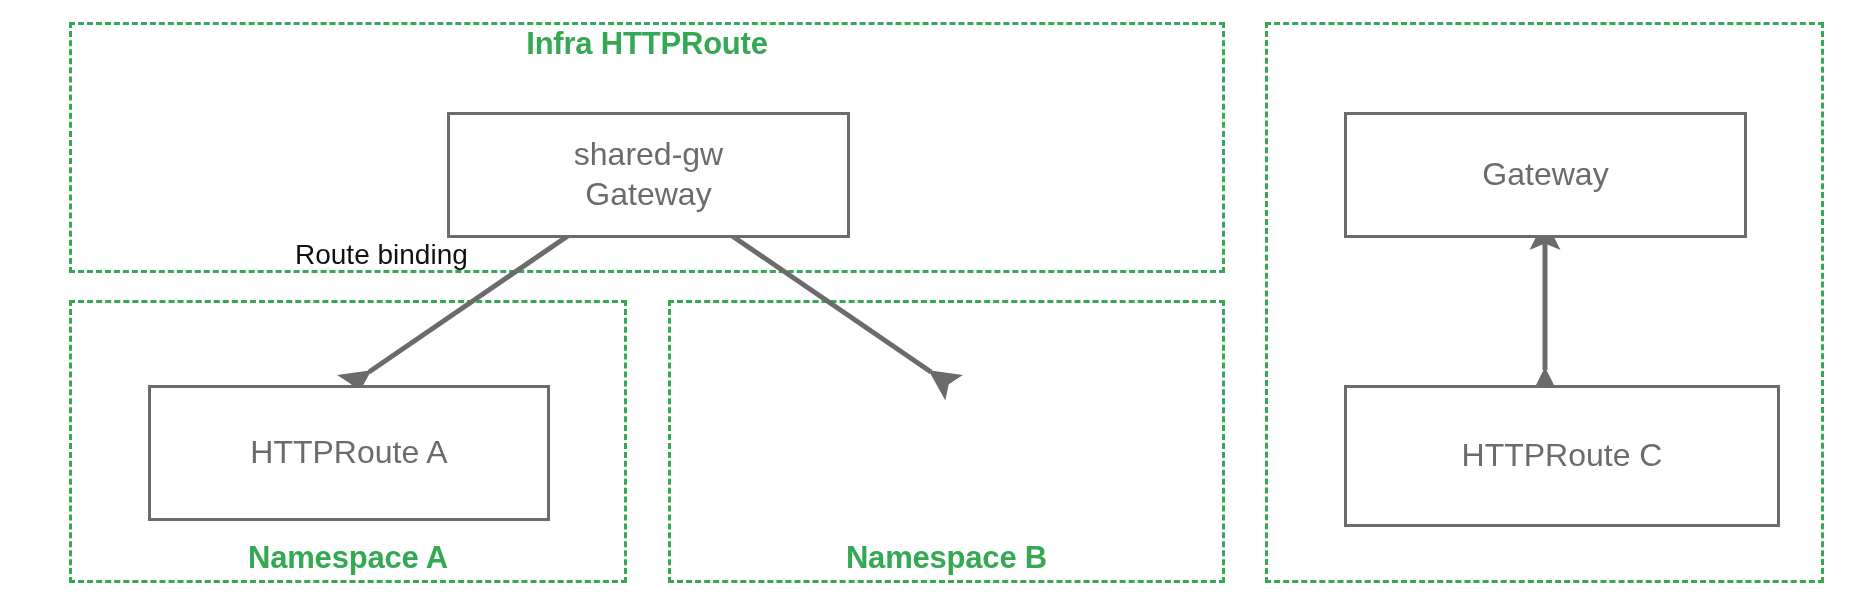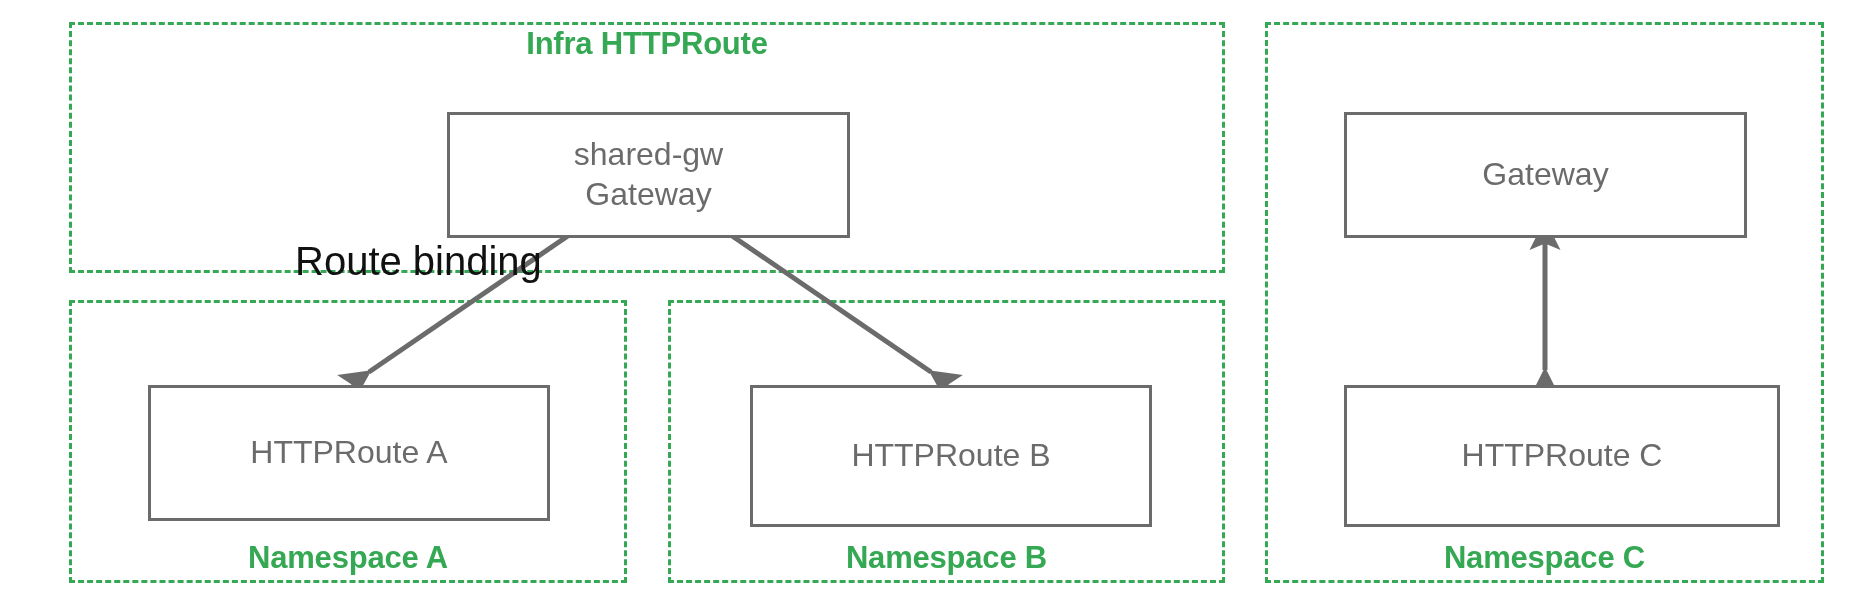--- a/index.html
+++ b/index.html
@@ -44,21 +44,21 @@
     color: #6b6b6b;
     font-size: 32px;
     line-height: 1.24;
     text-align: center;
     margin-top: 15px;
   }
   .res-line { display: block; }
   .edge-label {
     position: absolute;
     color: #111111;
-    font-size: 40px;
+    font-size: 28px;
     white-space: nowrap;
   }
   #arrows {
     position: absolute;
     left: 0;
     top: 0;
     width: 1860px;
     height: 600px;
     pointer-events: none;
   }
@@ -75,21 +75,20 @@
   <div class="ns-box" style="left:668px; top:300px; width:557px; height:283px;"></div>
 
   <div class="ns-box" style="left:1265px; top:22px; width:559px; height:561px;"></div>
 
   <div class="ns-label" style="left:69px; top:26px; width:1156px;">Infra HTTPRoute</div>
 
   <div class="ns-label" style="left:69px; top:540px; width:558px;">Namespace A</div>
 
   <div class="ns-label" style="left:668px; top:540px; width:557px;">Namespace B</div>
 
-  <div class="ns-label" style="left:1265px; top:540px; width:559px;">Namespace C</div>
 
   <svg id="arrows" viewBox="0 0 1860 600" xmlns="http://www.w3.org/2000/svg">
     <defs>
       <marker id="ah" markerWidth="7" markerHeight="7" refX="5.6" refY="3.5" orient="auto" markerUnits="strokeWidth">
         <path d="M0,0.4 L6.2,3.5 L0,6.6 L1.3,3.5 Z" fill="#6b6b6b"></path>
       </marker>
     </defs>
 
     <line x1="369" y1="372" x2="632" y2="192" stroke="#6b6b6b" stroke-width="5" marker-start="url(#ah)" marker-end="url(#ah)"></line>
 
@@ -104,23 +103,20 @@
   </div>
 
   <div class="res-box" style="left:1344px; top:97px; width:403px; height:126px;">
     <span class="res-line">Gateway</span>
   </div>
 
   <div class="res-box" style="left:148px; top:370px; width:402px; height:136px;">
     <span class="res-line">HTTPRoute A</span>
   </div>
 
-  <div class="res-box" style="left:750px; top:370px; width:402px; height:142px;">
-    <span class="res-line">HTTPRoute B</span>
-  </div>
 
   <div class="res-box" style="left:1344px; top:370px; width:436px; height:142px;">
     <span class="res-line">HTTPRoute C</span>
   </div>
 
   <div class="edge-label" style="left:295px; top:239px;">Route binding</div>
 
 </div>
 
 </body></html>

